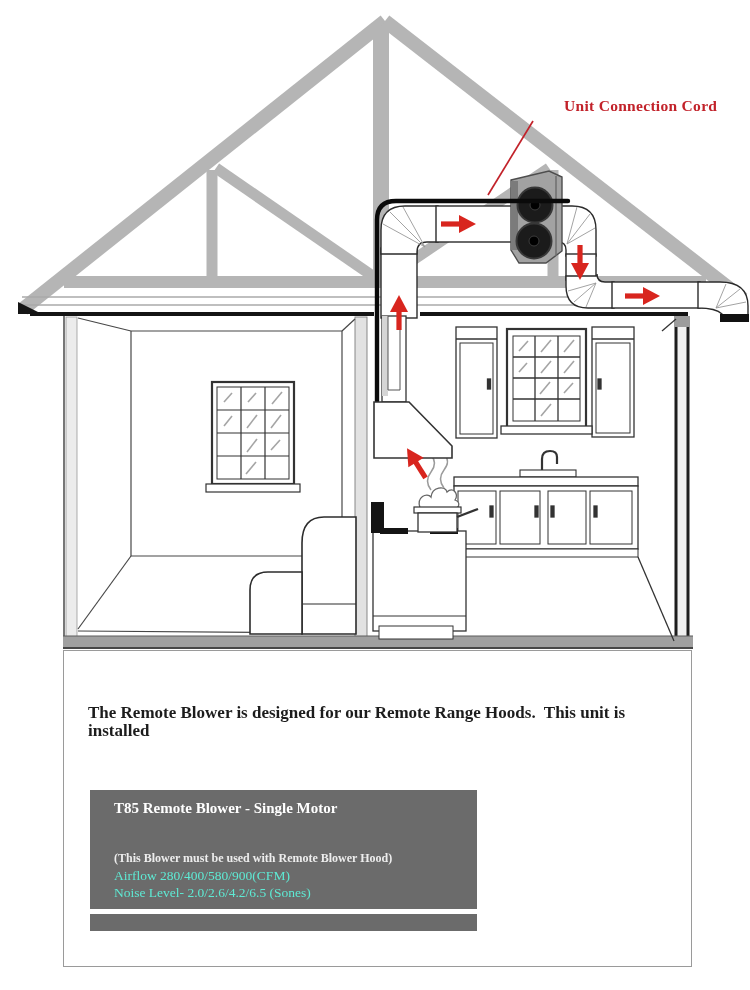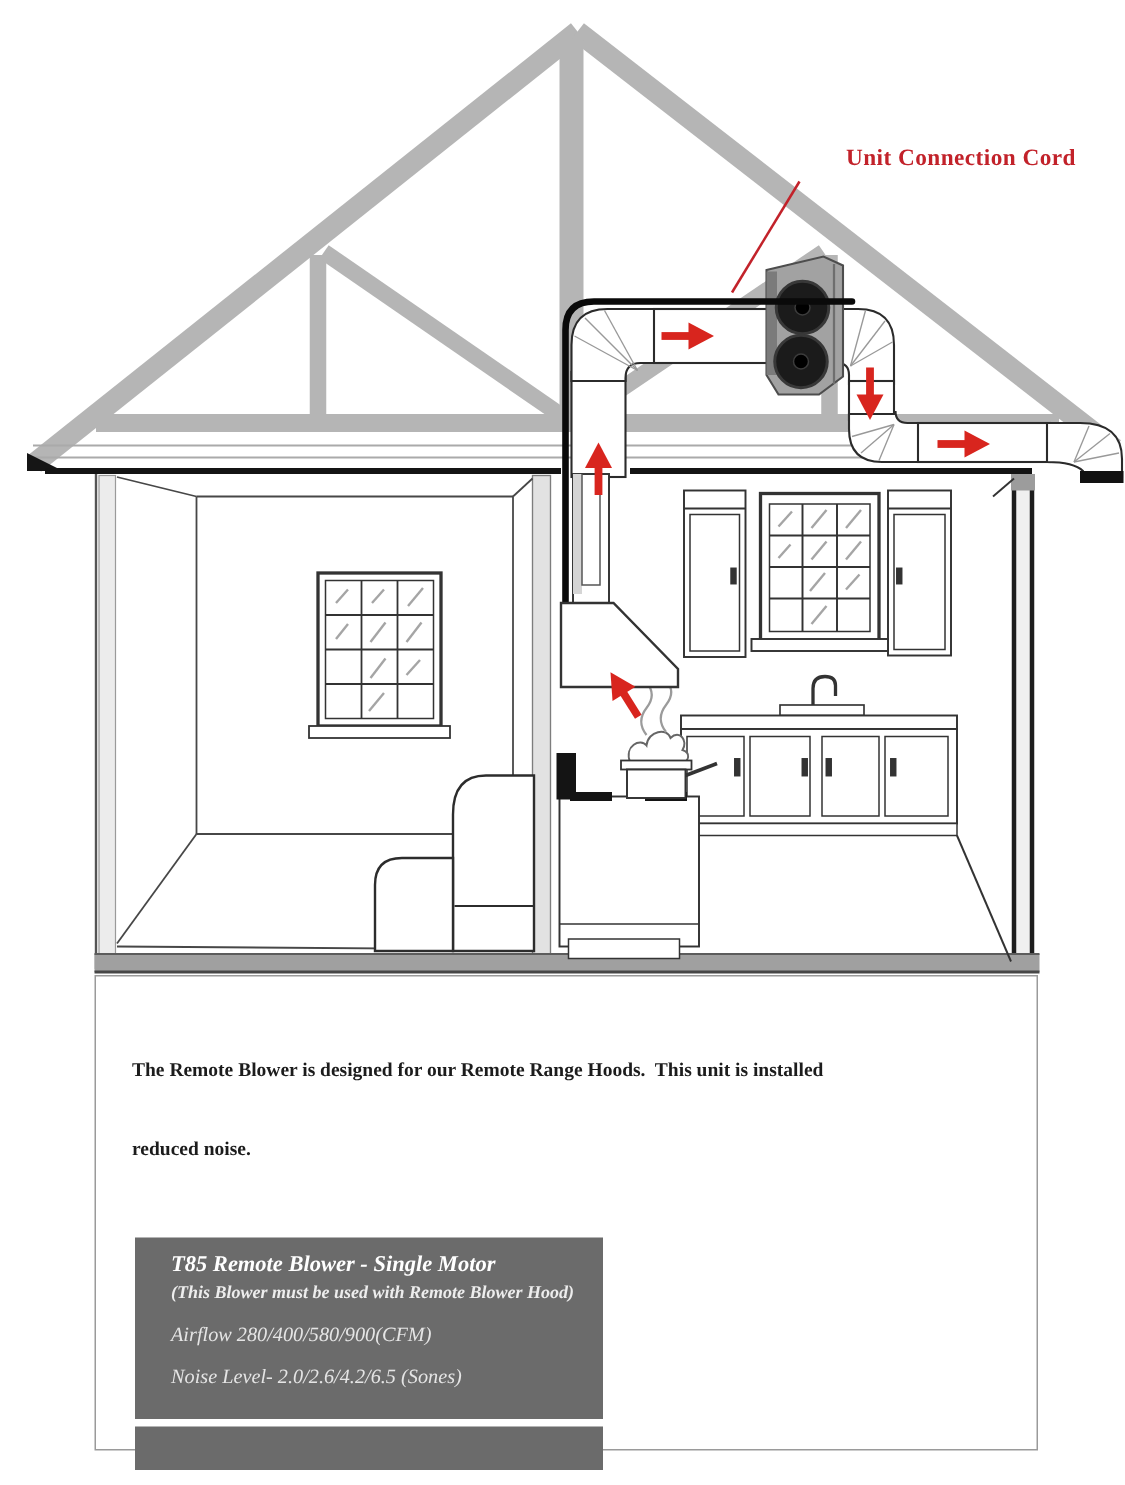--- a/index.html
+++ b/index.html
@@ -12,31 +12,31 @@
     position:absolute;left:524px;top:97px;width:200px;
     color:#c2222a;font-weight:bold;font-size:15.5px;letter-spacing:.3px;
     font-family:"Liberation Serif","DejaVu Serif",serif;
     margin-left:40px;
   }
   .bottom-panel{
     position:absolute;left:63px;top:650px;width:629px;height:317px;
     border:1px solid #9a9a9a;background:#ffffff;box-sizing:border-box;
   }
   .desc{
-    margin:18px 10px 0 24px;font-size:13px;font-weight:bold;color:#1c1c1c;
+    margin:18px 10px 0 24px;font-size:17px;font-weight:bold;color:#1c1c1c;
     line-height:17.5px;white-space:pre-wrap;
   }
   .product-box{
-    margin:0 0 5px 26px;width:312px;box-sizing:border-box;
-    background:#6b6b6b;padding:9px 10px 20px 24px;font-style:italic;
+    margin:0 0 5px 26px;width:387px;box-sizing:border-box;
+    background:#6b6b6b;padding:9px 10px 8px 24px;
   }
   .product-box.first{margin-top:16px;}
   .pb-title{color:#ffffff;font-size:15px;font-weight:bold;line-height:19px;}
-  .pb-note{color:#ededed;font-size:12px;font-weight:bold;line-height:17px;}
-  .pb-line{color:#e5e5e5;font-size:13.5px;line-height:17px;margin-top:11px;}
+  .pb-note{color:#ededed;font-size:12px;font-weight:bold;line-height:17px;margin-top:32px;}
+  .pb-line{color:#5eead4;font-size:13.5px;line-height:17px;}
 </style>
 </head>
 <body>
 
 <div id="stage">
 
   <svg id="diagram-svg" width="750" height="660" viewBox="0 0 750 660">
 
     <defs>
       <g id="arrow">
@@ -267,21 +267,20 @@
     </g>
 
     <line x1="533" y1="121" x2="488" y2="195" stroke="#c2222a" stroke-width="1.7"></line>
   </svg>
 
   <div class="red-label">Unit Connection Cord</div>
 
   <div class="bottom-panel">
     <div class="desc">
       <div>The Remote Blower is designed for our Remote Range Hoods.  This unit is installed</div>
-      <div>reduced noise.</div>
     </div>
 
     <div class="product-box first">
       <div class="pb-title">T85 Remote Blower - Single Motor</div>
       <div class="pb-note">(This Blower must be used with Remote Blower Hood)</div>
       <div class="pb-line">Airflow 280/400/580/900(CFM)</div>
       <div class="pb-line">Noise Level- 2.0/2.6/4.2/6.5 (Sones)</div>
     </div>
 
     <div class="product-box">

